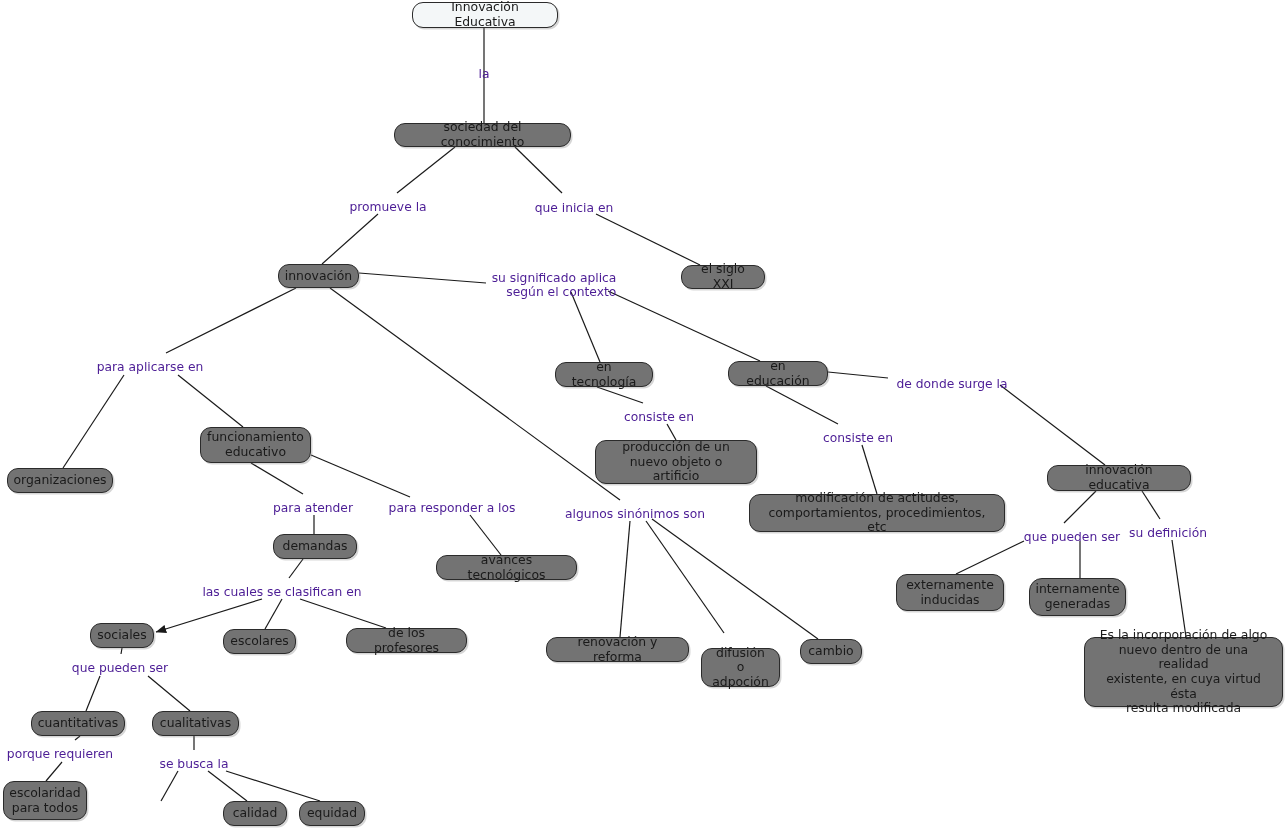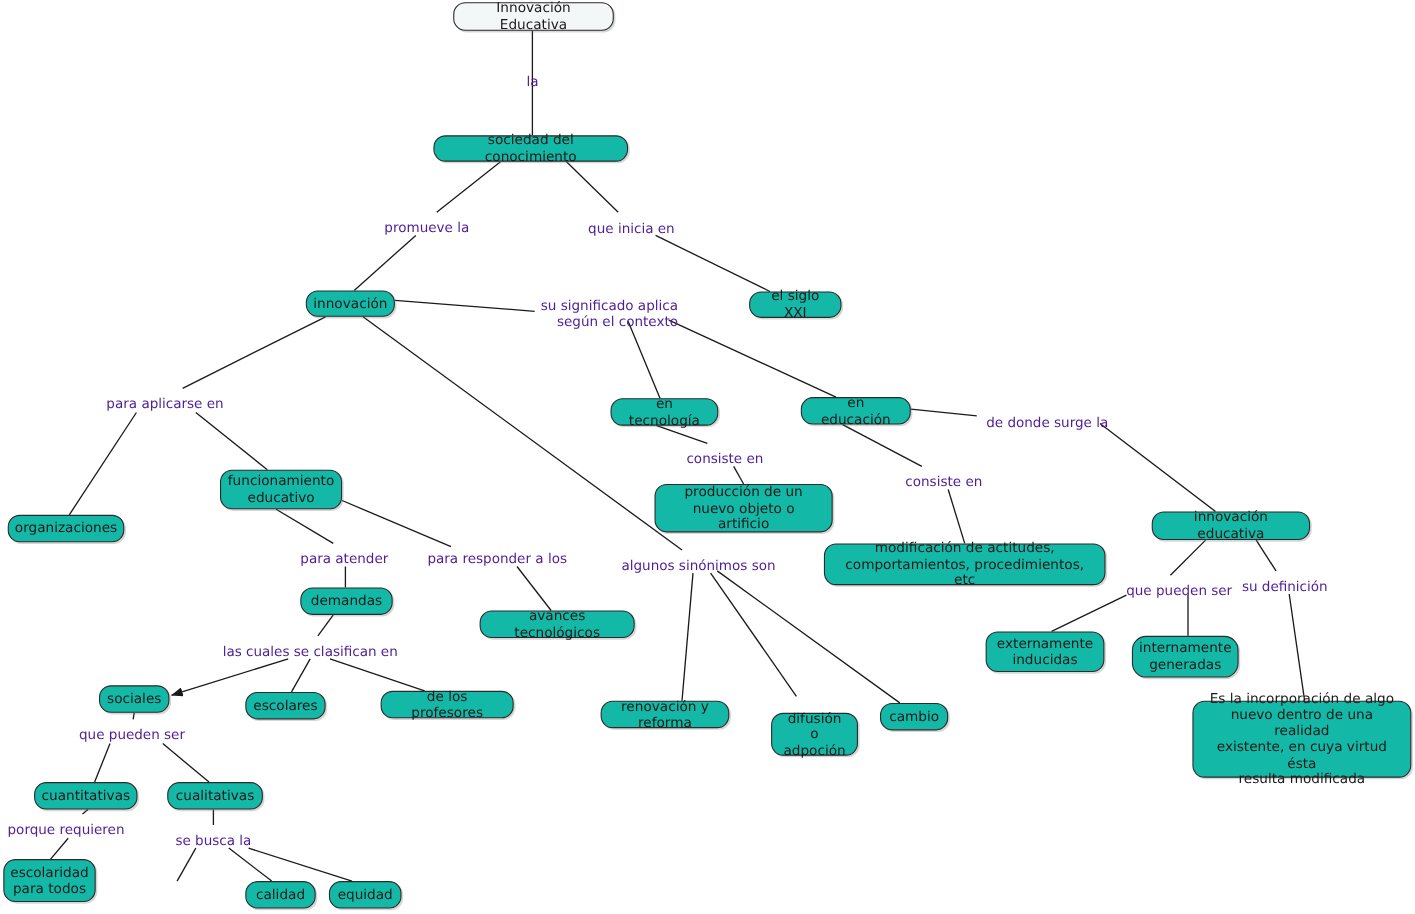--- a/index.html
+++ b/index.html
@@ -22,21 +22,21 @@
     position: absolute;
     left: 0;
     top: 0;
     width: 1286px;
     height: 831px;
     pointer-events: none;
   }
   .node {
     position: absolute;
     box-sizing: border-box;
-    background: #14b8a6;
+    background: #737373;
     border: 1.3px solid #2b2b2b;
     border-radius: 11px;
     color: #1a1a1a;
     font-size: 12.4px;
     line-height: 14.6px;
     text-align: center;
     display: flex;
     align-items: center;
     justify-content: center;
     padding: 3px 9px;
@@ -132,21 +132,21 @@
       <div class="node" style="left: 1047px; top: 465px; width: 144px; height: 26px;">innovación educativa</div>
       <div class="node" style="left: 436px; top: 555px; width: 141px; height: 25px;">avances tecnológicos</div>
       <div class="node" style="left: 273px; top: 534px; width: 84px; height: 25px;">demandas</div>
       <div class="node" style="left: 896px; top: 574px; width: 108px; height: 37px;">externamente
 inducidas</div>
       <div class="node" style="left: 1029px; top: 578px; width: 97px; height: 38px; border-radius: 13px;">internamente
 generadas</div>
       <div class="node" style="left: 90px; top: 623px; width: 64px; height: 25px;">sociales</div>
       <div class="node" style="left: 223px; top: 629px; width: 73px; height: 25px;">escolares</div>
       <div class="node" style="left: 346px; top: 628px; width: 121px; height: 25px;">de los profesores</div>
-      <div class="node" style="left: 546px; top: 637px; width: 117px; height: 25px;">renovación y reforma</div>
+      <div class="node" style="left: 546px; top: 637px; width: 143px; height: 25px;">renovación y reforma</div>
       <div class="node" style="left: 701px; top: 648px; width: 79px; height: 39px;">difusión o
 adpoción</div>
       <div class="node" style="left: 800px; top: 639px; width: 62px; height: 25px;">cambio</div>
       <div class="node" style="left: 1084px; top: 637px; width: 199px; height: 70px;">Es la incorporación de algo
 nuevo dentro de una realidad
 existente, en cuya virtud ésta
 resulta modificada</div>
       <div class="node" style="left: 31px; top: 711px; width: 94px; height: 25px;">cuantitativas</div>
       <div class="node" style="left: 152px; top: 711px; width: 87px; height: 25px;">cualitativas</div>
       <div class="node" style="left: 3px; top: 781px; width: 84px; height: 39px;">escolaridad

